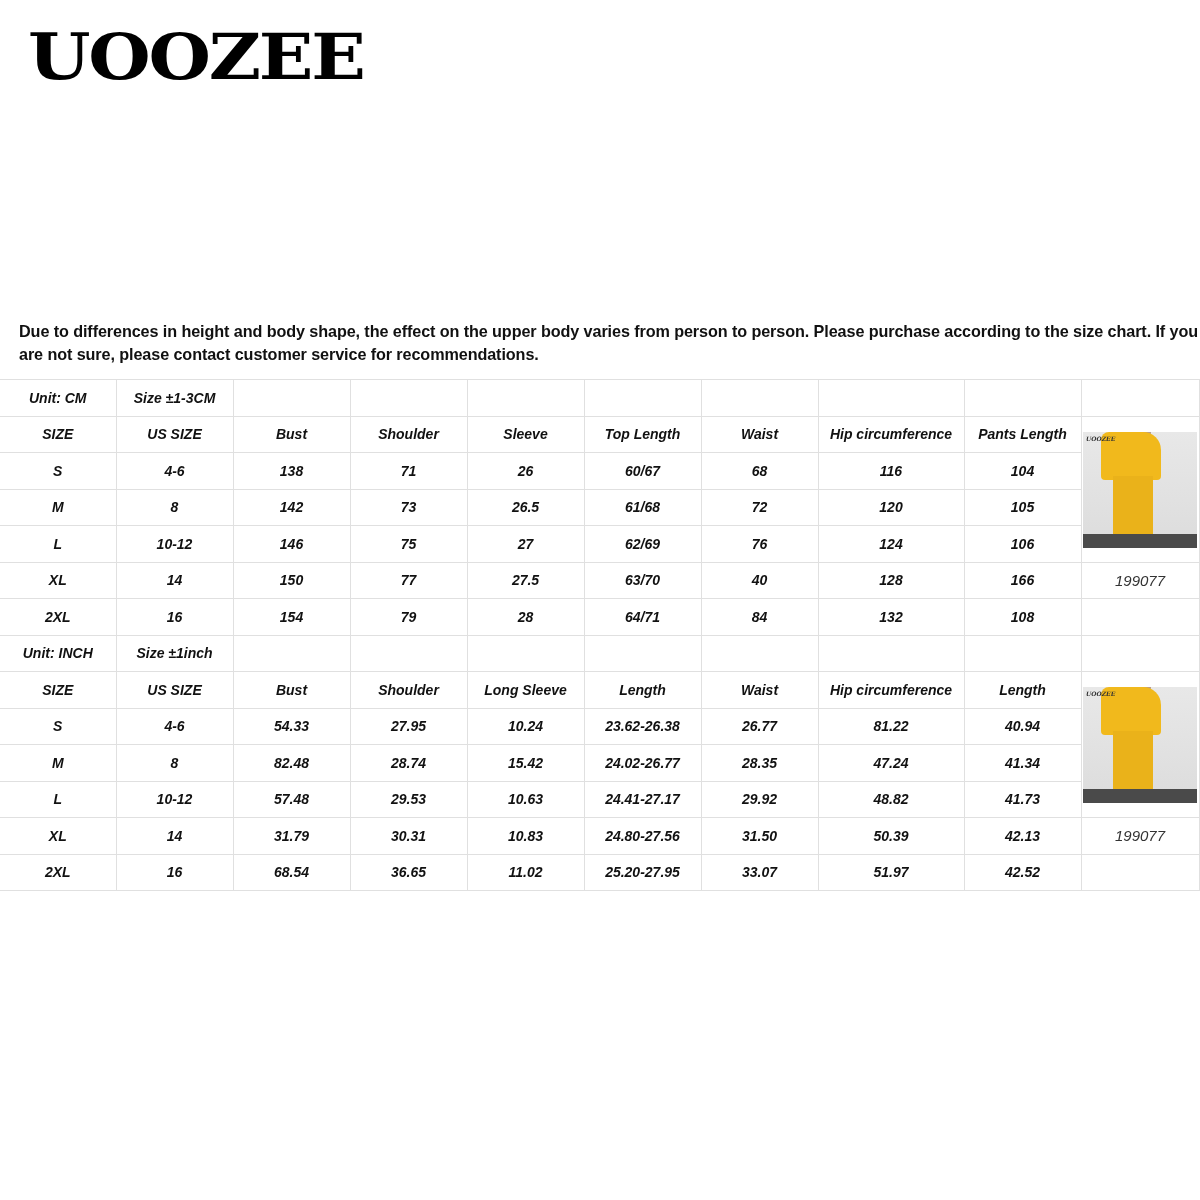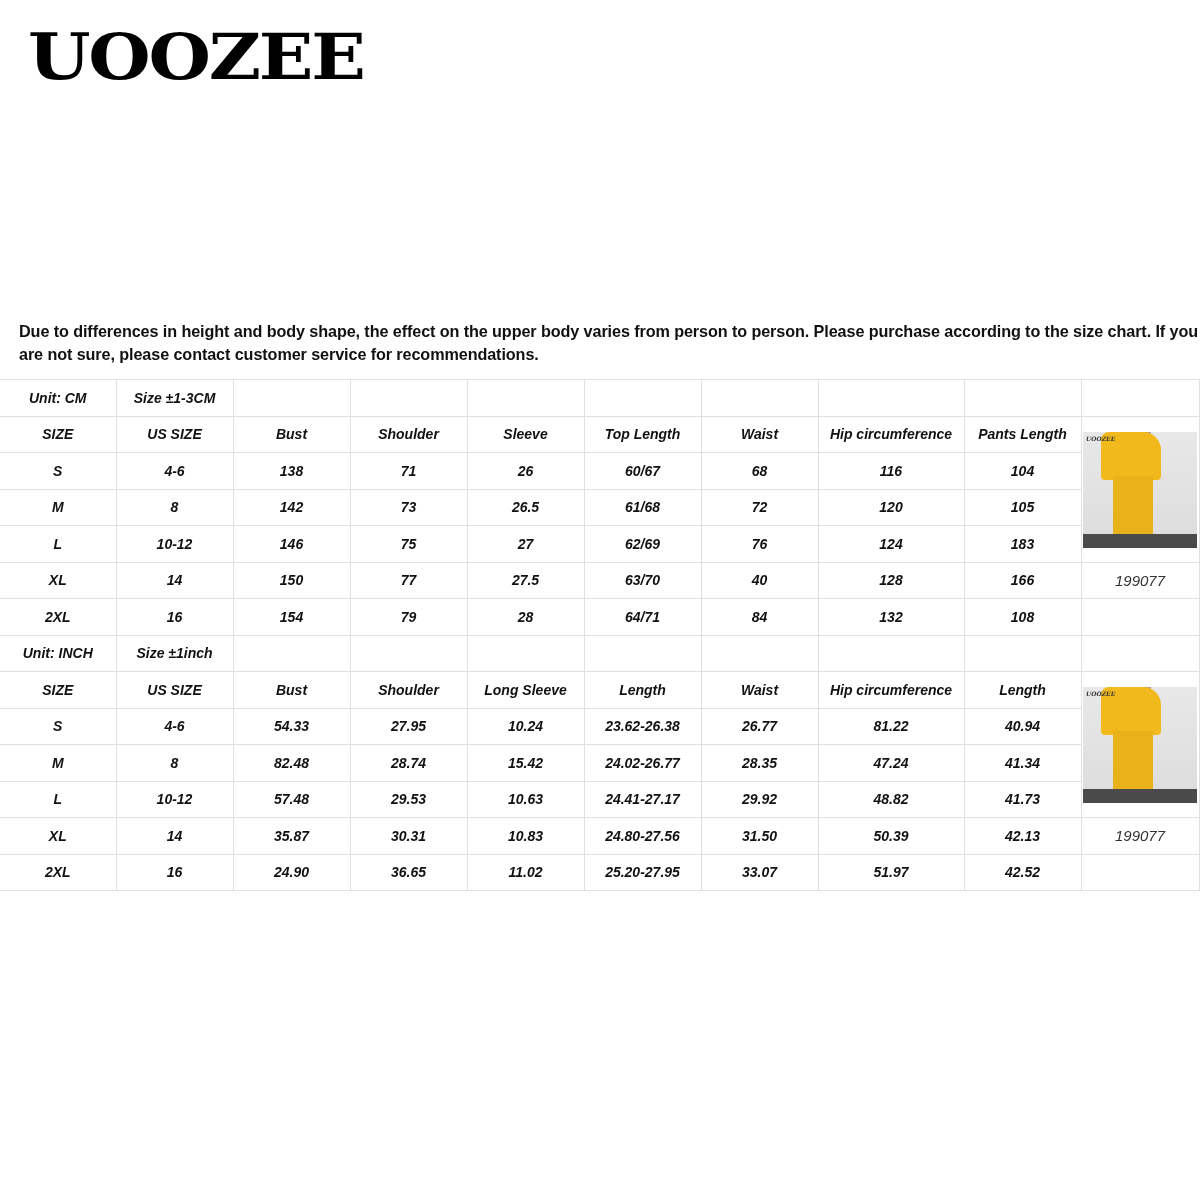--- a/index.html
+++ b/index.html
@@ -98,21 +98,21 @@
       </tr>
       <tr>
         <td>L</td>
         <td>10-12</td>
         <td>146</td>
         <td>75</td>
         <td>27</td>
         <td>62/69</td>
         <td>76</td>
         <td>124</td>
-        <td>183</td>
+        <td>106</td>
       </tr>
       <tr>
         <td>XL</td>
         <td>14</td>
         <td>150</td>
         <td>77</td>
         <td>27.5</td>
         <td>63/70</td>
         <td>40</td>
         <td>128</td>
@@ -192,33 +192,33 @@
         <td>29.53</td>
         <td>10.63</td>
         <td>24.41-27.17</td>
         <td>29.92</td>
         <td>48.82</td>
         <td>41.73</td>
       </tr>
       <tr>
         <td>XL</td>
         <td>14</td>
-        <td>35.87</td>
+        <td>31.79</td>
         <td>30.31</td>
         <td>10.83</td>
         <td>24.80-27.56</td>
         <td>31.50</td>
         <td>50.39</td>
         <td>42.13</td>
         <td class="code">199077</td>
       </tr>
       <tr>
         <td>2XL</td>
         <td>16</td>
-        <td>24.90</td>
+        <td>68.54</td>
         <td>36.65</td>
         <td>11.02</td>
         <td>25.20-27.95</td>
         <td>33.07</td>
         <td>51.97</td>
         <td>42.52</td>
         <td></td>
       </tr>
     </tbody>
 </table>

